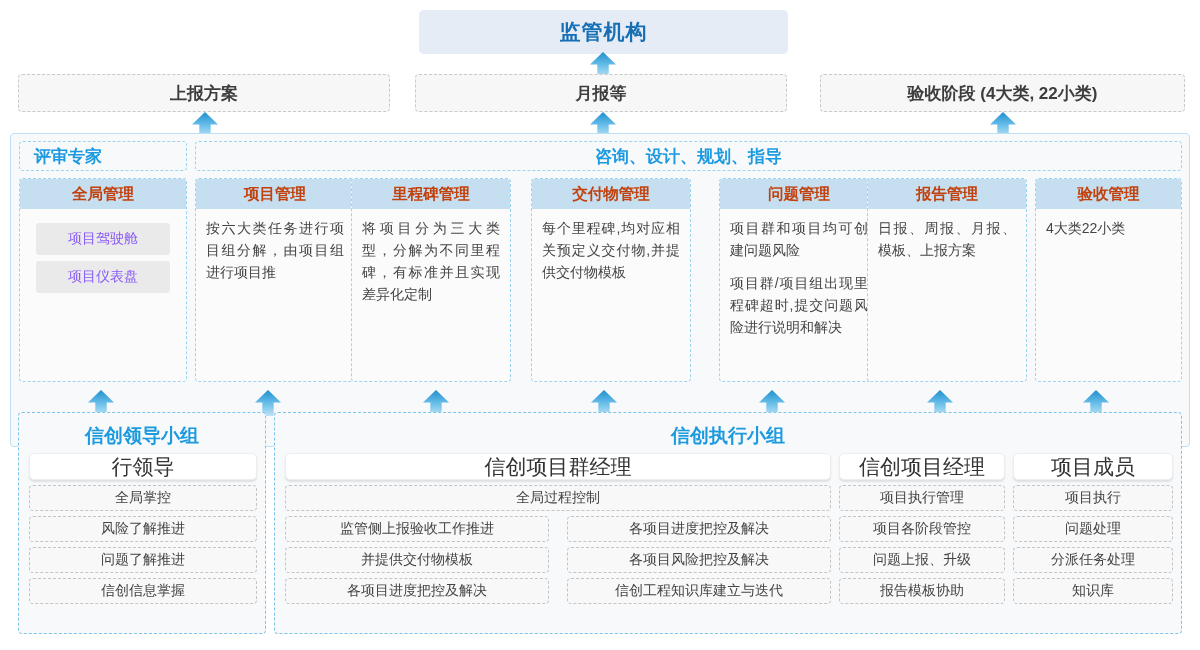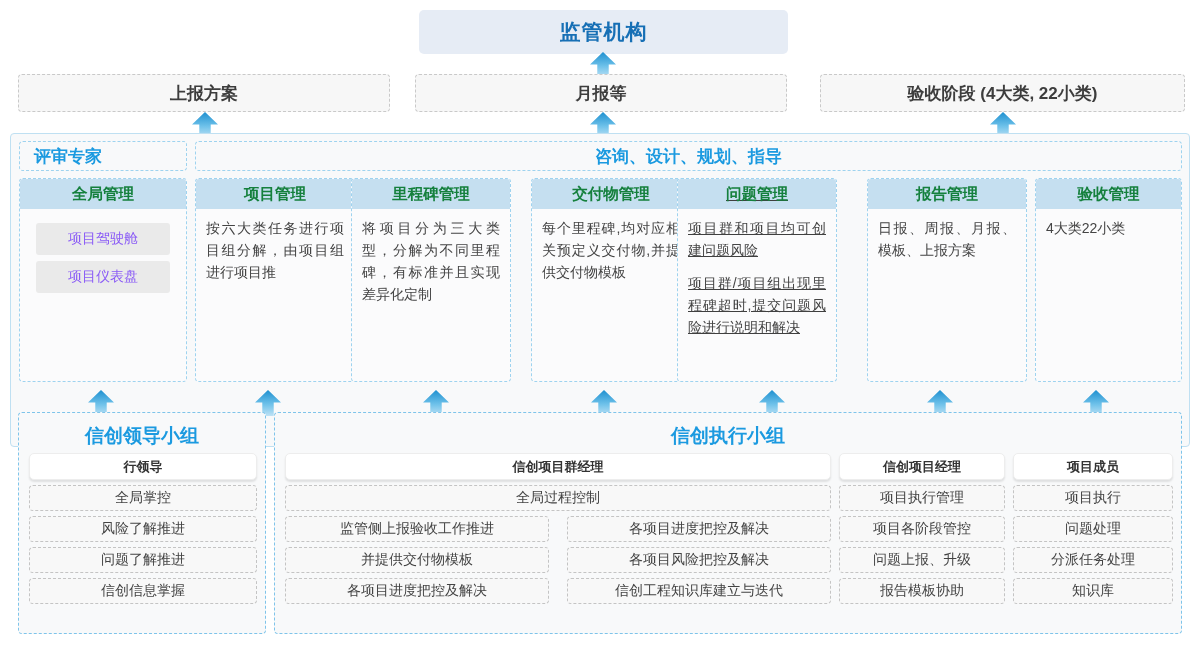--- a/index.html
+++ b/index.html
@@ -64,21 +64,21 @@
 
   .cols{position:absolute;left:8px;top:44px;width:1163px;height:204px;}
   .col{
     position:absolute;top:0;height:204px;
     border:1px dashed #9ed3ef;border-radius:4px;background:#fbfbfc;
     box-sizing:border-box;overflow:hidden;
   }
   .col-head{
     height:30px;background:#c5dff0;
     display:flex;align-items:center;justify-content:center;
-    font-size:15.5px;font-weight:bold;color:#15803d;
+    font-size:15.5px;font-weight:bold;color:#c2410c;
   }
   .col-body{padding:8px 10px 0 10px;}
   .col-body p{
     margin:0 0 11px 0;
     font-size:14px;line-height:22px;color:#444;
     text-align:justify;text-justify:inter-ideograph;
   }
   .pill{
     background:#eaeaea;border-radius:3px;
     height:32px;margin:6px 6px;
@@ -98,21 +98,21 @@
     box-sizing:border-box;
   }
   .grp-title{
     text-align:center;font-size:19px;padding-top:10px;
   }
   .grp-title.right{padding-right:0px;}
   .role-head{
     background:#ffffff;border:1px solid #ededed;border-radius:5px;
     box-shadow:0 2px 2px rgba(0,0,0,0.10);
     height:27px;display:flex;align-items:center;justify-content:center;
-    font-size:13px;font-weight:bold;color:#333;
+    font-size:21px;font-weight:normal;color:#333;
     box-sizing:border-box;
   }
   .task{
     border:1px dashed #c4c4c4;border-radius:4px;background:#f8f8f8;
     height:26px;display:flex;align-items:center;justify-content:center;
     font-size:14px;color:#444;box-sizing:border-box;
   }
   .stack > *{margin-bottom:5px;}
   .stack > *:last-child{margin-bottom:0;}
 
@@ -177,21 +177,21 @@
         </div>
       </div>
 
       <div class="col" style="left:512px;width:160px;">
         <div class="col-head">交付物管理</div>
         <div class="col-body">
           <p>每个里程碑,均对应相关预定义交付物,并提供交付物模板</p>
         </div>
       </div>
 
-      <div class="col" style="left:658px;width:160px;text-decoration:underline;">
+      <div class="col" style="left:700px;width:160px;">
         <div class="col-head">问题管理</div>
         <div class="col-body">
           <p>项目群和项目均可创建问题风险</p>
           <p>项目群/项目组出现里程碑超时,提交问题风险进行说明和解决</p>
         </div>
       </div>
 
       <div class="col" style="left:848px;width:160px;">
         <div class="col-head">报告管理</div>
         <div class="col-body">

